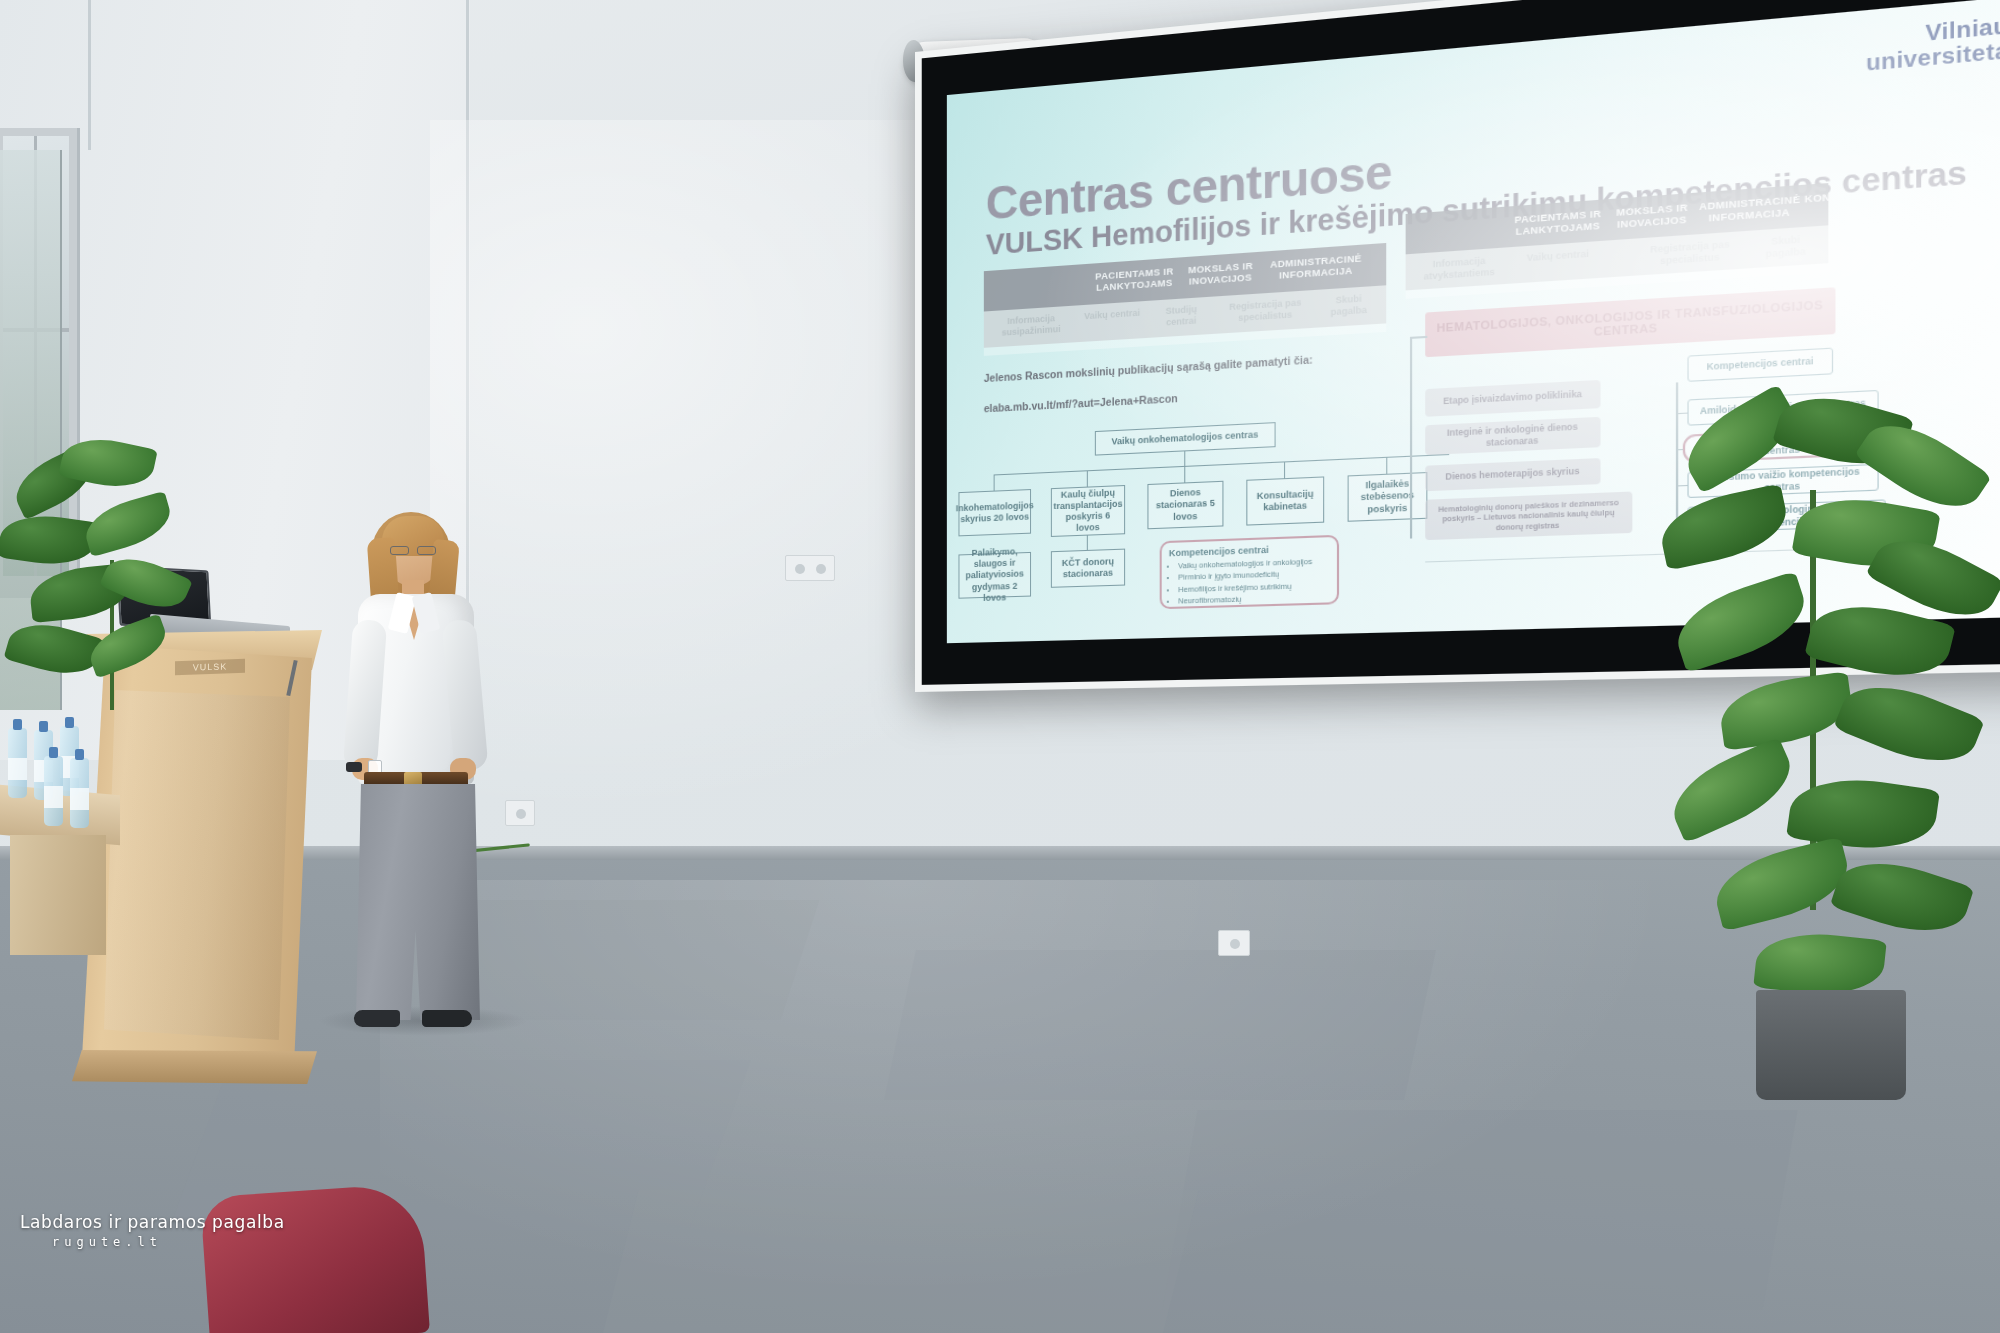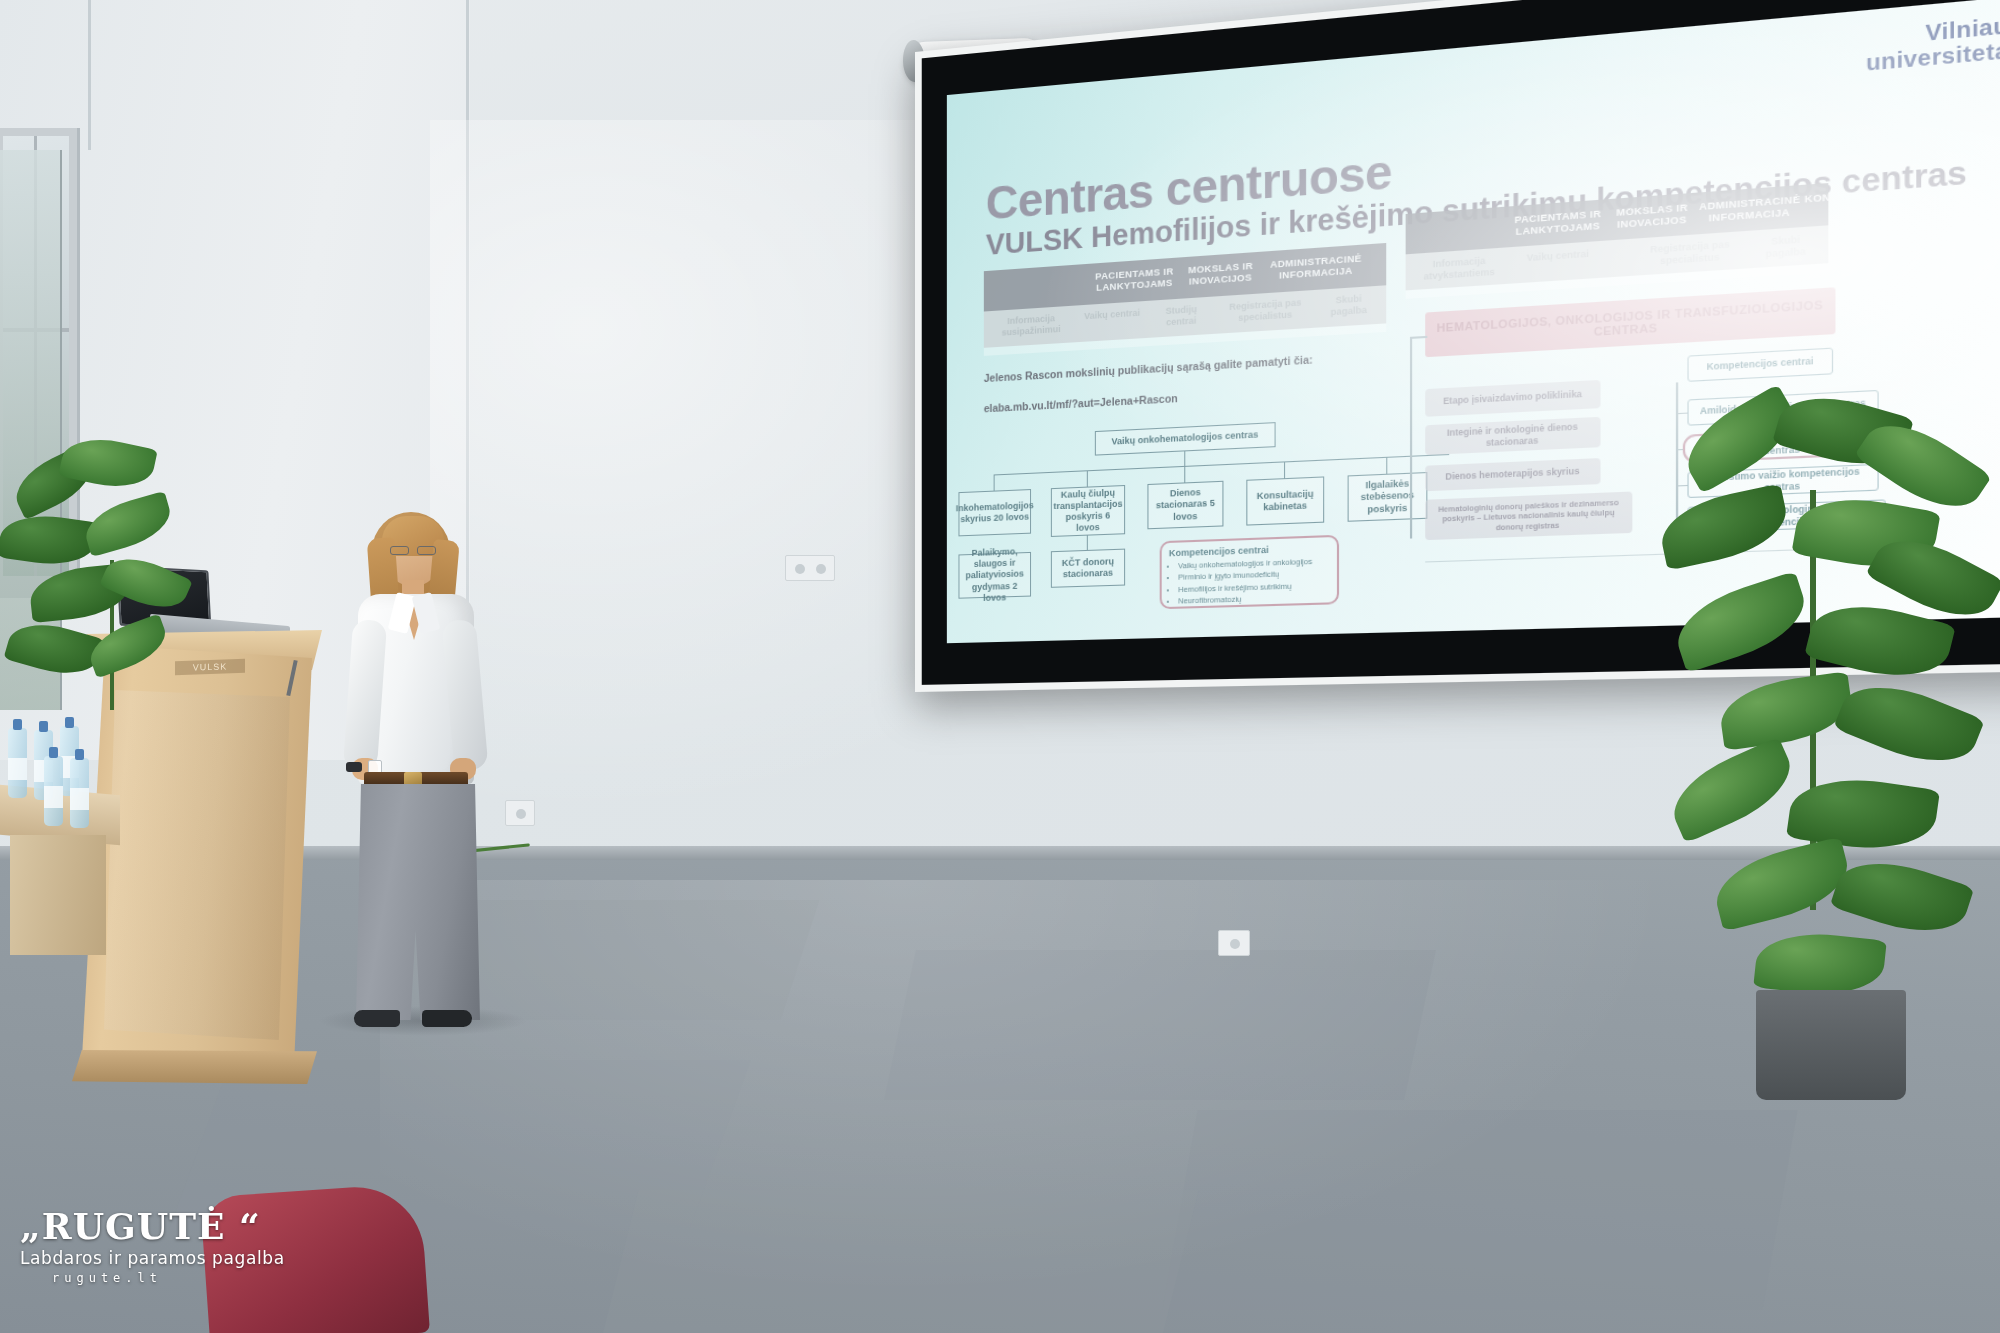--- a/index.html
+++ b/index.html
@@ -719,18 +719,17 @@
     <div class="leaf dark" style="left:130px; top:380px; width:146px;height:68px; transform:rotate(8deg);"></div>
     <div class="leaf" style="left:54px;  top:452px; width:136px;height:64px; transform:rotate(-14deg);"></div>
     <div class="leaf dark" style="left:176px; top:466px; width:132px;height:62px; transform:rotate(18deg);"></div>
     <div class="leaf" style="left:96px;  top:534px; width:128px;height:60px; transform:rotate(6deg);"></div>
     <div class="pot" style="left:96px; top:590px; width:150px; height:110px;"></div>
   </div>
 
   <div class="chair"></div>
 
   <div class="watermark">
-    <div class="wm-title">„RUGUTĖ “</div>
     <div class="wm-sub">Labdaros ir paramos pagalba</div>
     <div class="wm-url">rugute.lt</div>
   </div>
 
 </div>
 
 </body></html>

